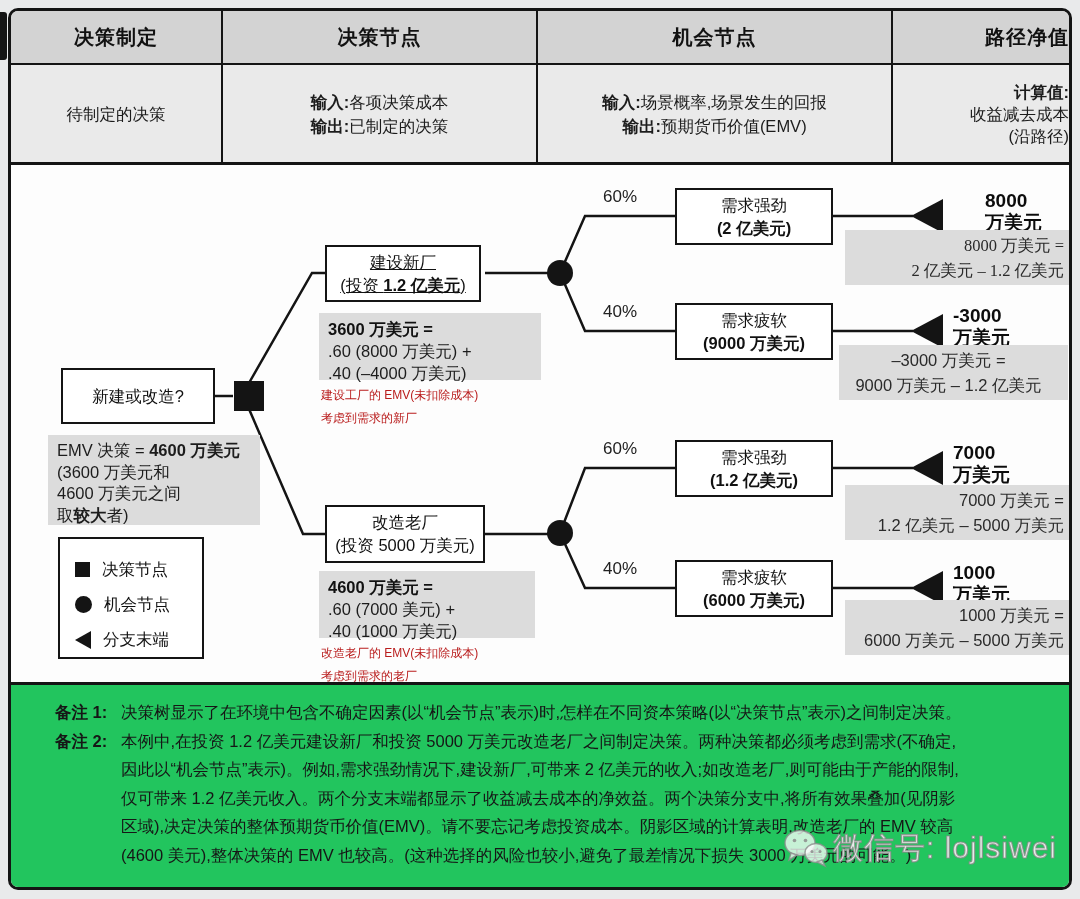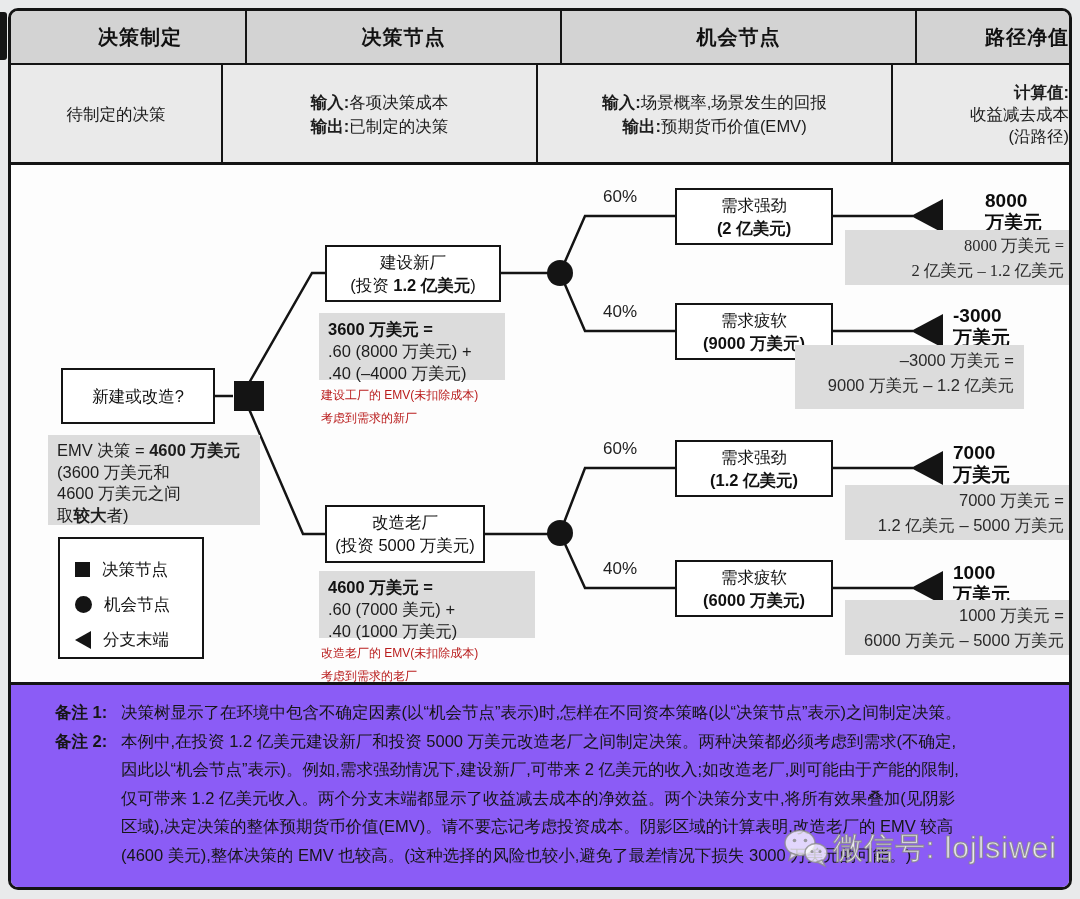--- a/index.html
+++ b/index.html
@@ -14,21 +14,21 @@
     position:absolute;left:8px;top:8px;width:1064px;height:882px;
     box-sizing:border-box;border:3px solid #141414;border-radius:10px;
     background:#fdfdfd;overflow:hidden;display:flex;flex-direction:column;
   }
   .edge-artifact{
     position:absolute;left:0;top:12px;width:7px;height:48px;
     background:#151515;border-radius:0 3px 3px 0;
   }
   
   .hdr-row{display:grid;grid-template-columns:212px 315px 355px 1fr;box-sizing:border-box;}
-  .hdr-row1{height:54px;background:#d3d3d3;border-bottom:2.5px solid #141414;padding-left:24px;}
+  .hdr-row1{height:54px;background:#d3d3d3;border-bottom:2.5px solid #141414;}
   .hdr-row2{height:100px;background:#eaeaea;border-bottom:3px solid #141414;}
   .hcell{
     box-sizing:border-box;border-right:2.5px solid #141414;
     display:flex;flex-direction:column;align-items:center;justify-content:center;
     text-align:center;
   }
   .hcell:last-child{border-right:none;align-items:flex-end;}
   .hdr-title{font-size:20px;font-weight:bold;letter-spacing:1px;}
   .hdr-body{font-size:16.5px;line-height:24px;color:#1c1c1c;}
   .lbl-b{font-weight:bold;}
@@ -51,21 +51,21 @@
   .legend-box{
     border:2.5px solid #141414;background:#fff;padding:13px 0 0 15px;
   }
   .legend-row{display:flex;align-items:center;gap:12px;height:35px;font-size:16.5px;}
   .sym-square{width:15px;height:15px;background:#141414;}
   .sym-circle{width:17px;height:17px;background:#141414;border-radius:50%;}
   .sym-tri{width:0;height:0;border-top:9px solid transparent;border-bottom:9px solid transparent;border-right:16px solid #141414;}
   
   .notes{
     flex:1;border-top:0;padding:13px 18px 0 44px;
-    font-size:16.5px;line-height:28.5px;color:#161616;position:relative;background:#8b5cf6;
+    font-size:16.5px;line-height:28.5px;color:#161616;position:relative;background:#22c55e;
   }
   .note-line{display:flex;}
   .note-label{flex:0 0 66px;font-weight:bold;}
   .note-text{flex:1;}
   
   .watermark{
     position:absolute;right:12px;bottom:18px;display:flex;align-items:center;gap:4px;
     pointer-events:none;
   }
   .watermark .wm-text{
@@ -162,26 +162,26 @@
       <div class="legend-row">
         <span class="sym-circle"></span>
         <span>机会节点</span>
       </div>
       <div class="legend-row">
         <span class="sym-tri"></span>
         <span>分支末端</span>
       </div>
     </div>
 
-    <div class="abs node-box" style="left:314px;top:80px;width:176px;height:57px;">
+    <div class="abs node-box" style="left:314px;top:80px;width:156px;height:57px;text-decoration:underline;">
       <div>建设新厂</div>
       <div><span>(投资 </span><span class="lbl-b">1.2 亿美元</span><span>)</span></div>
     </div>
 
-    <div class="abs shade calc-box" style="left:308px;top:148px;width:186px;height:67px;">
+    <div class="abs shade calc-box" style="left:308px;top:148px;width:222px;height:67px;">
       <div class="l1">3600 万美元 =</div>
       <div>.60 (8000 万美元) +</div>
       <div>.40 (–4000 万美元)</div>
     </div>
     <div class="abs note-txt" style="left:310px;top:219px;width:250px;">
       <div>建设工厂的 EMV(未扣除成本)</div>
       <div>考虑到需求的新厂</div>
     </div>
 
     <div class="abs node-box" style="left:314px;top:340px;width:160px;height:58px;">
@@ -215,21 +215,21 @@
 
     <div class="abs prob" style="left:592px;top:137px;">40%</div>
     <div class="abs node-box" style="left:664px;top:138px;width:158px;height:57px;">
       <div>需求疲软</div>
       <div class="lbl-b">(9000 万美元)</div>
     </div>
     <div class="abs leaf-val" style="left:942px;top:140px;">
       <div>-3000</div>
       <div>万美元</div>
     </div>
-    <div class="abs shade eq-box" style="left:784px;top:180px;width:229px;height:64px;">
+    <div class="abs shade eq-box" style="left:828px;top:180px;width:229px;height:55px;text-align:center;">
       <div>–3000 万美元 =</div>
       <div>9000 万美元 – 1.2 亿美元</div>
     </div>
 
     <div class="abs prob" style="left:592px;top:274px;">60%</div>
     <div class="abs node-box" style="left:664px;top:275px;width:158px;height:57px;">
       <div>需求强劲</div>
       <div class="lbl-b">(1.2 亿美元)</div>
     </div>
     <div class="abs leaf-val" style="left:942px;top:277px;">

